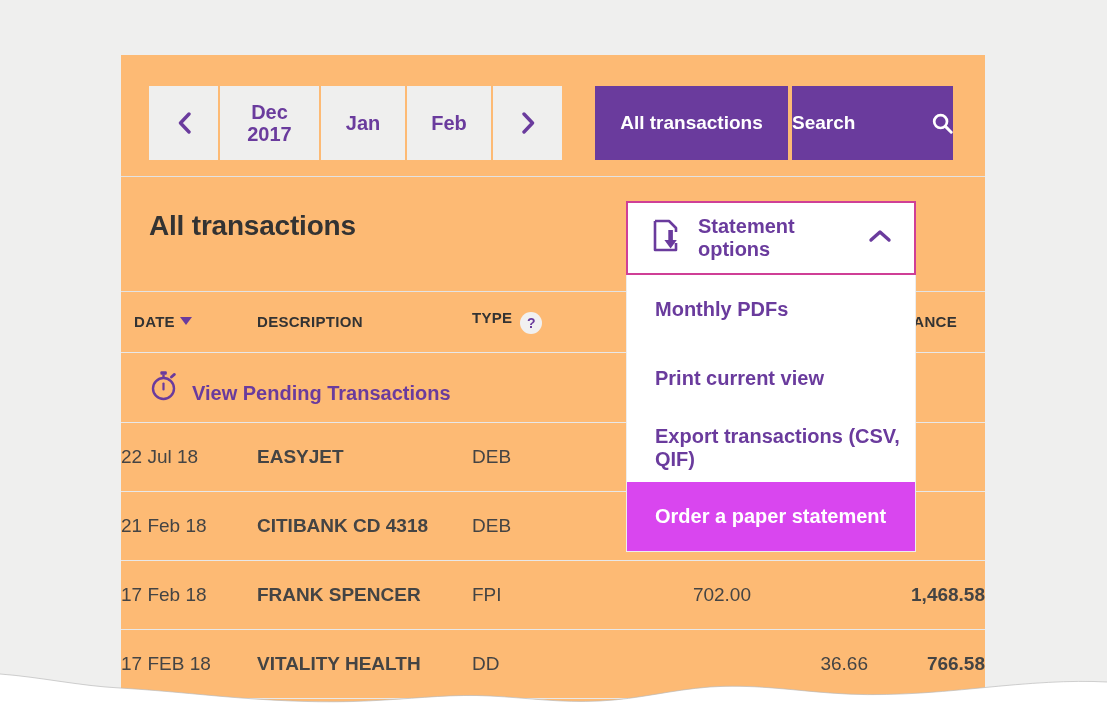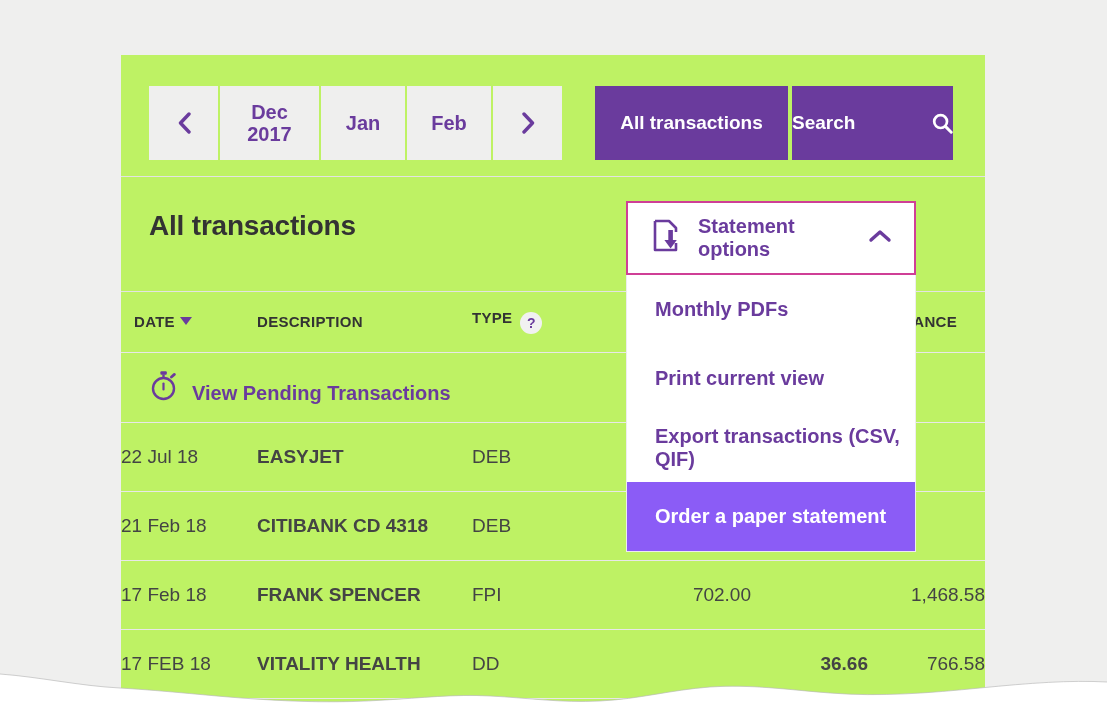--- a/index.html
+++ b/index.html
@@ -16,21 +16,21 @@
     position: relative;
   }
 
   
   #card {
     position: absolute;
     left: 121px;
     top: 55px;
     width: 864px;
     height: 667px;
-    background: #bef264;
+    background: #fdba74;
     overflow: hidden;
   }
 
   
   #toolbar {
     position: relative;
     height: 122px;
     border-bottom: 1px solid #e3e3e3;
   }
 
@@ -115,21 +115,21 @@
   #tbl th, #tbl td {
     border-bottom: 1px solid #e8e8e8;
     padding: 0;
     vertical-align: middle;
   }
 
   .col-date  { width: 136px; }
   .col-desc  { width: 215px; }
   .col-type  { width: 133px; }
   .col-in    { width: 146px; }
-  .col-out   { width: 117px; font-weight: bold; }
+  .col-out   { width: 117px; }
   .col-bal   { width: 117px; }
 
   #tbl thead th {
     height: 60px;
     font-size: 15px;
     font-weight: bold;
     color: #333333;
     text-transform: uppercase;
     letter-spacing: 0.3px;
     text-align: left;
@@ -177,21 +177,21 @@
     font-size: 20px;
     font-weight: bold;
   }
 
   
   .txn-row td { height: 69px; font-size: 19px; color: #444444; }
   .txn-date { padding-left: 28px; color: #555555; }
   .txn-desc { color: #6a3b9d; font-weight: bold; cursor: pointer; margin-top: 27px; }
   .txn-type { color: #444444; }
   .txn-num  { text-align: right; color: #444444; }
-  .txn-row td.col-bal { padding-right: 28px; }
+  .txn-row td.col-bal { padding-right: 28px; font-weight: bold; }
 
   
   #stmt-wrap {
     position: absolute;
     left: 626px;
     top: 201px;
     width: 290px;
     z-index: 40;
   }
 
@@ -225,21 +225,21 @@
     display: flex;
     align-items: center;
     padding-left: 28px;
     color: #6a3b9d;
     font-size: 20px;
     font-weight: bold;
     cursor: pointer;
     background: #ffffff;
   }
   .stmt-item.highlighted {
-    background: #8b5cf6;
+    background: #d946ef;
     color: #ffffff;
   }
 
   
   #torn {
     position: absolute;
     left: 0;
     bottom: 0;
     width: 1107px;
     height: 92px;

